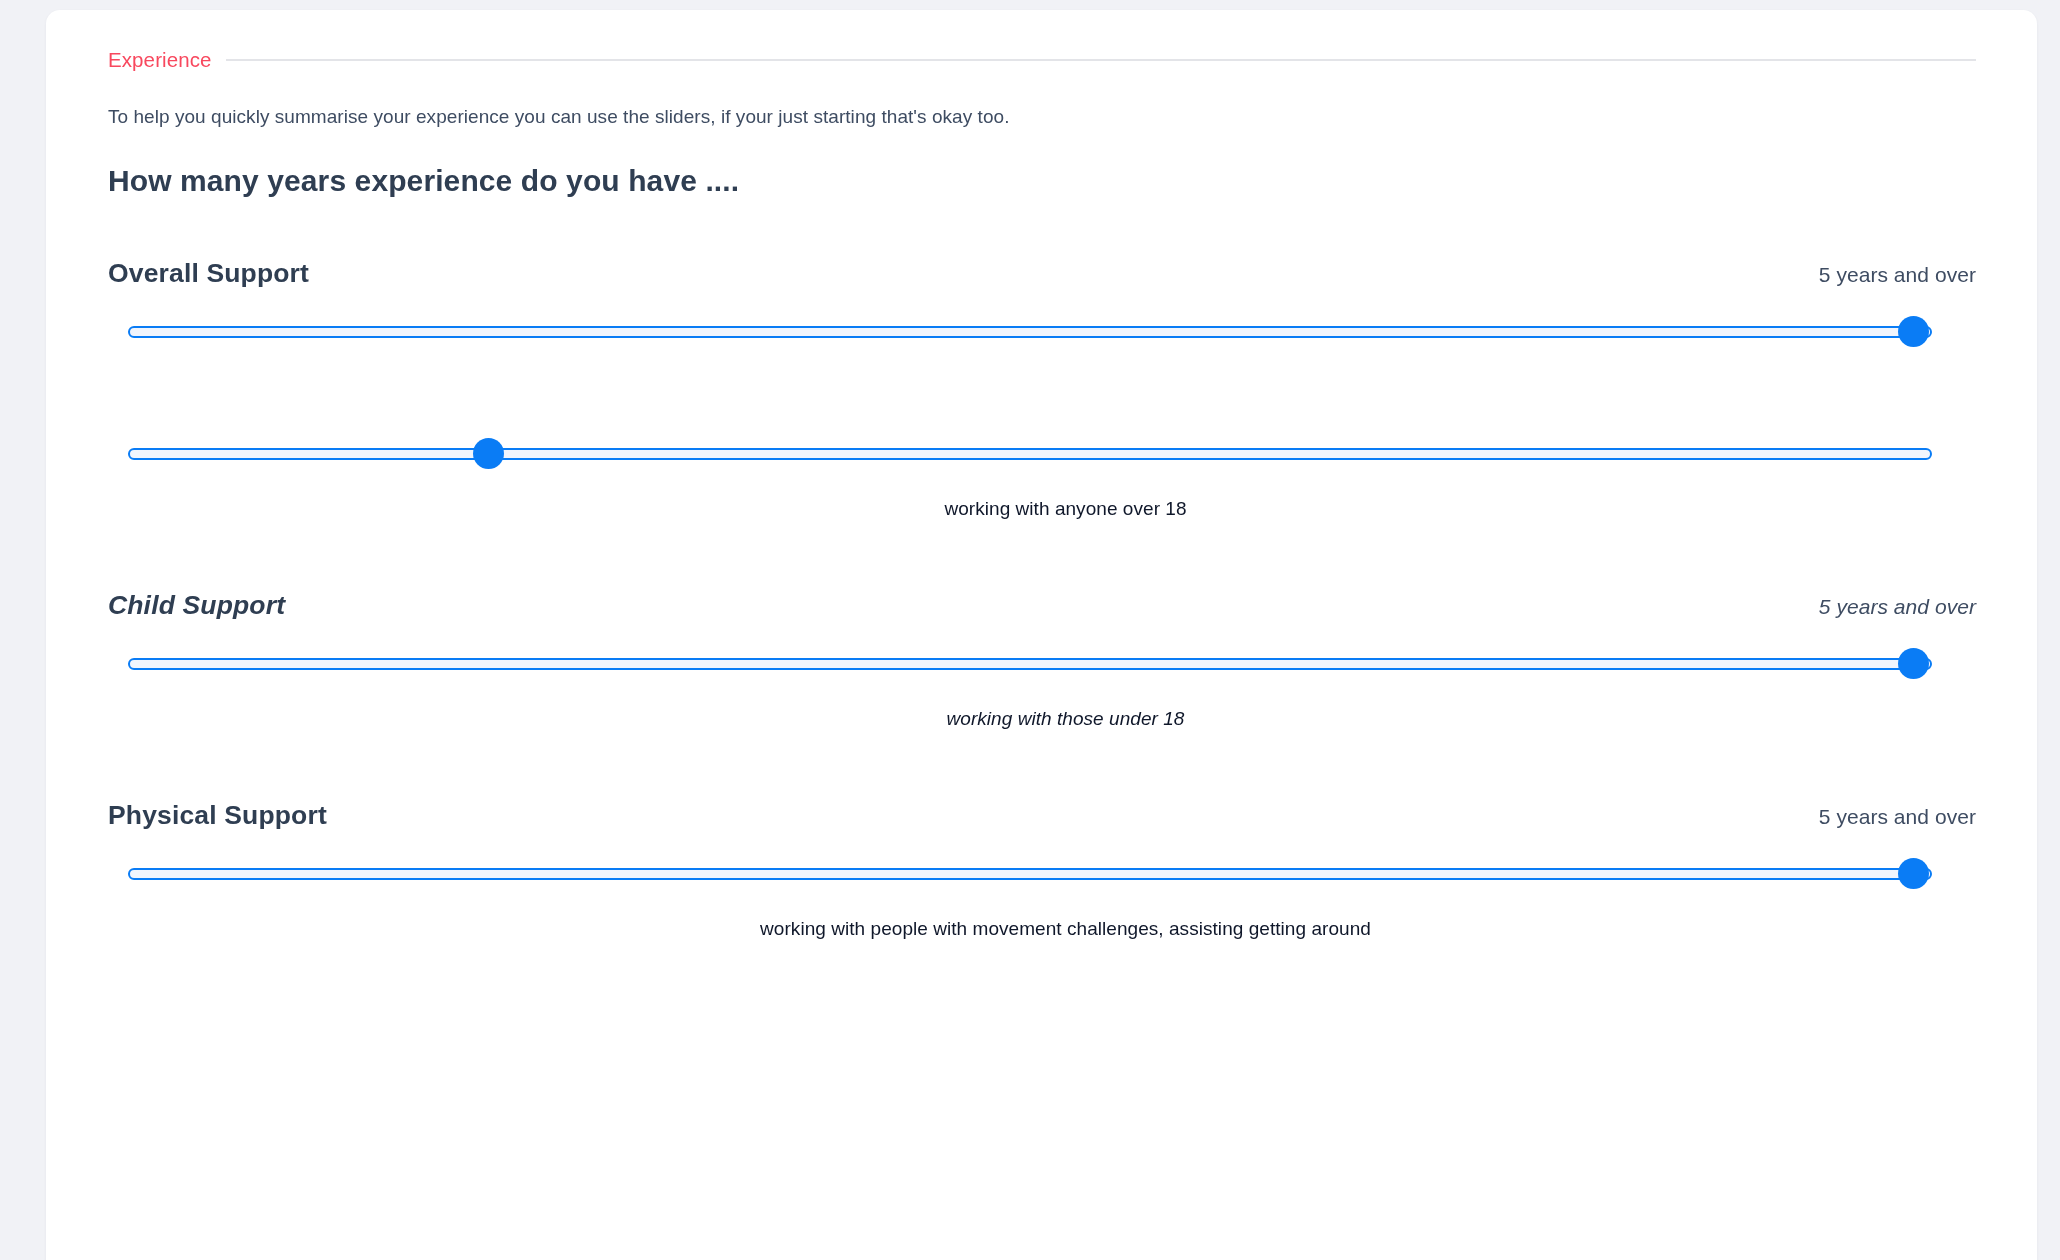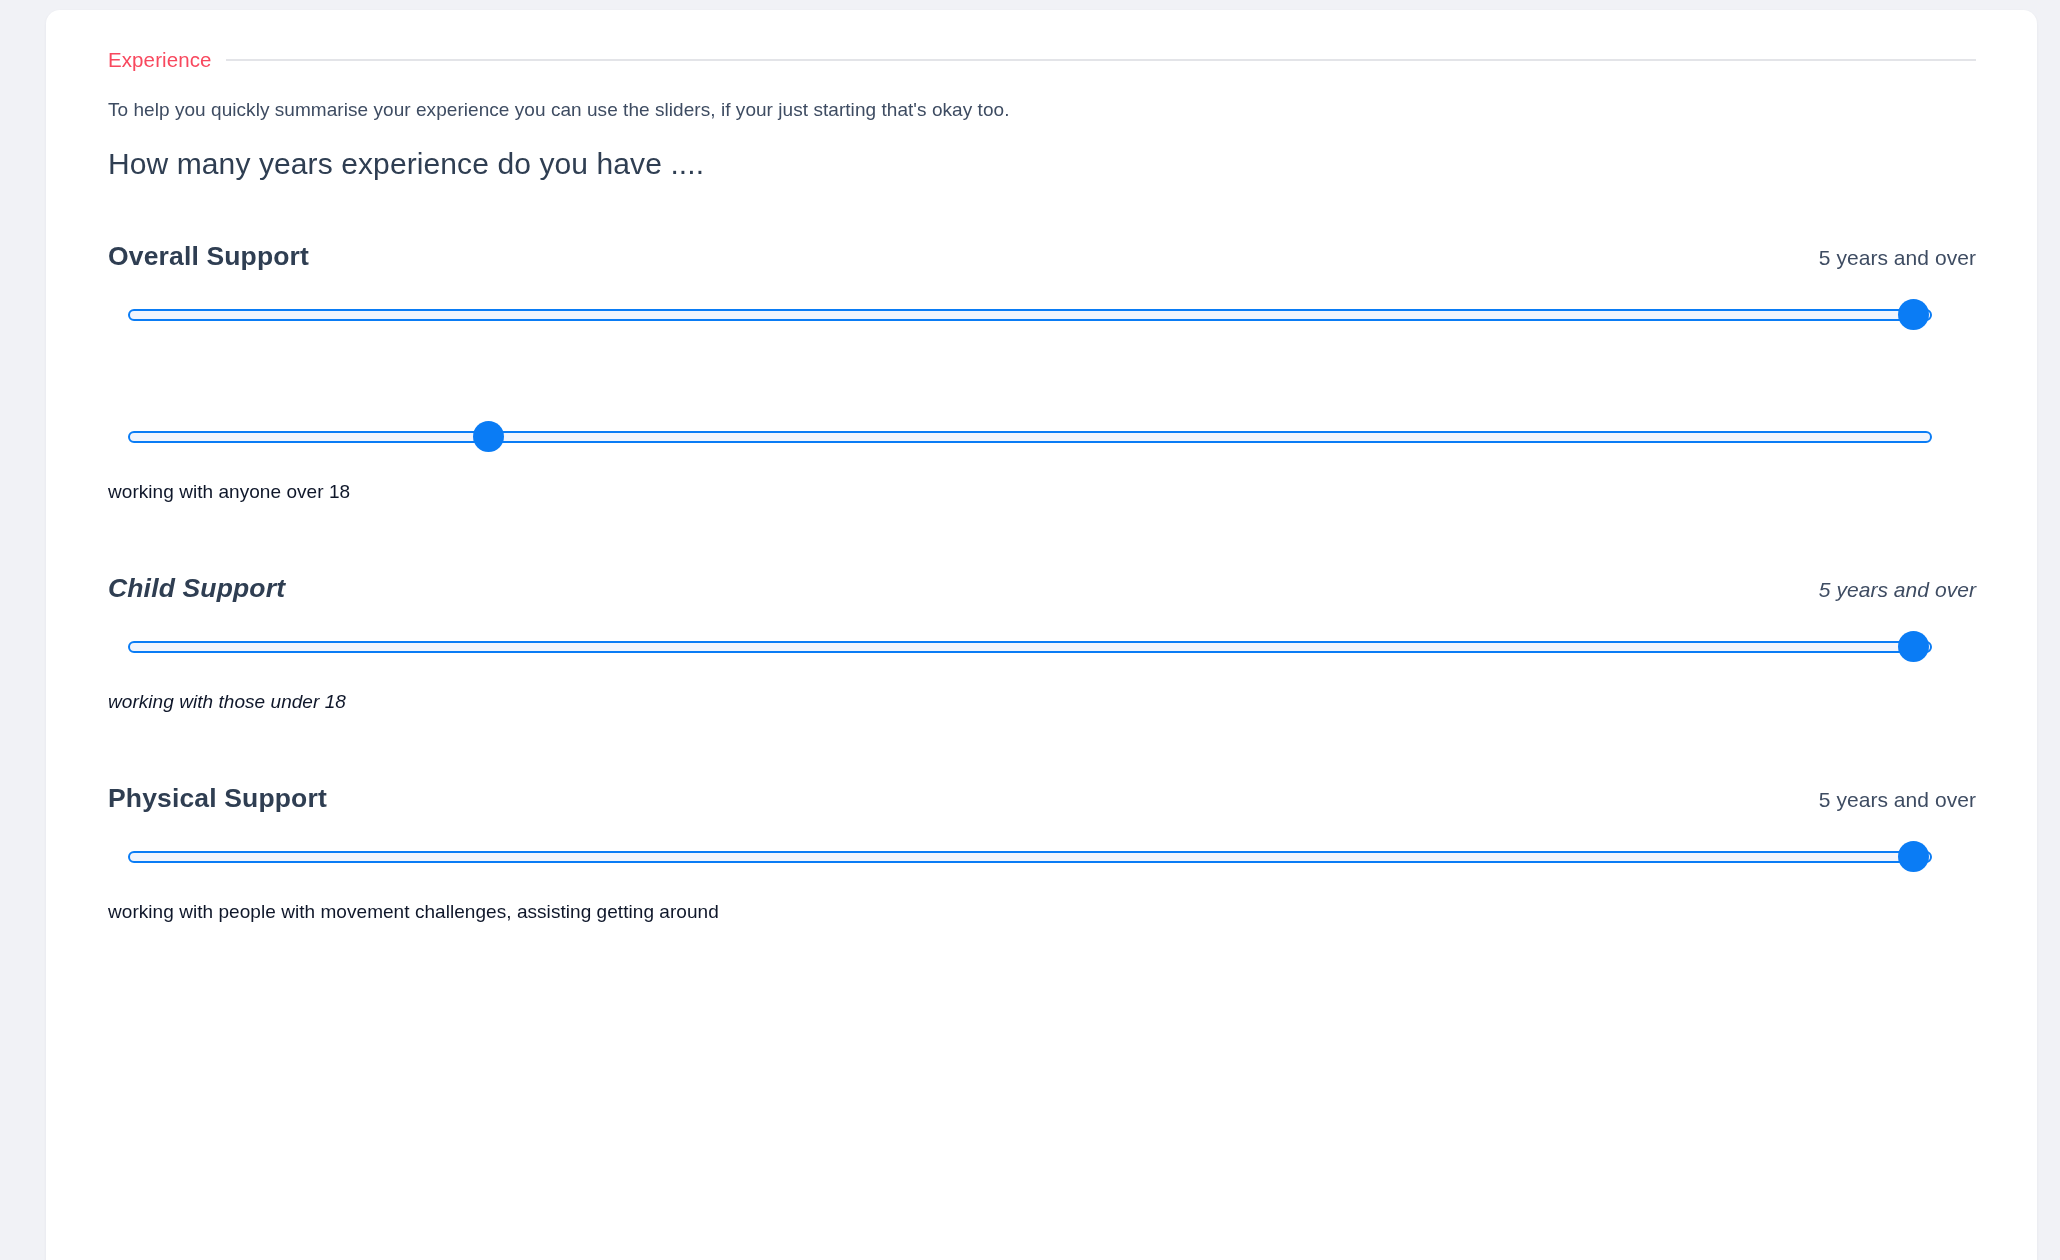--- a/index.html
+++ b/index.html
@@ -51,37 +51,38 @@
     letter-spacing: 0.1px;
   }
   .section-head .rule {
     flex: 1 1 auto;
     height: 2px;
     background: #e3e4e8;
   }
 
   
   .intro {
-    margin-top: 26px;
+    margin-top: 33px;
     color: #3e4c62;
     font-size: 19px;
     line-height: 1.35;
     letter-spacing: 0.05px;
   }
   .question {
-    margin-top: 25px;
+    margin-top: 35px;
     color: #2f3e52;
     font-size: 30px;
-    font-weight: 400;
+    font-weight: 700;
     letter-spacing: 0.1px;
   }
 
   
   .sliders {
     margin-top: 60px;
+    text-align: center;
   }
   .slider-block {
     position: relative;
   }
   .slider-block.b0 { margin-top: 0; }
   .slider-block.b1 { margin-top: 90px; }
   .slider-block.b2 { margin-top: 70px; font-style: italic; }
   .slider-block.b3 { margin-top: 70px; }
 
   .slider-top {

